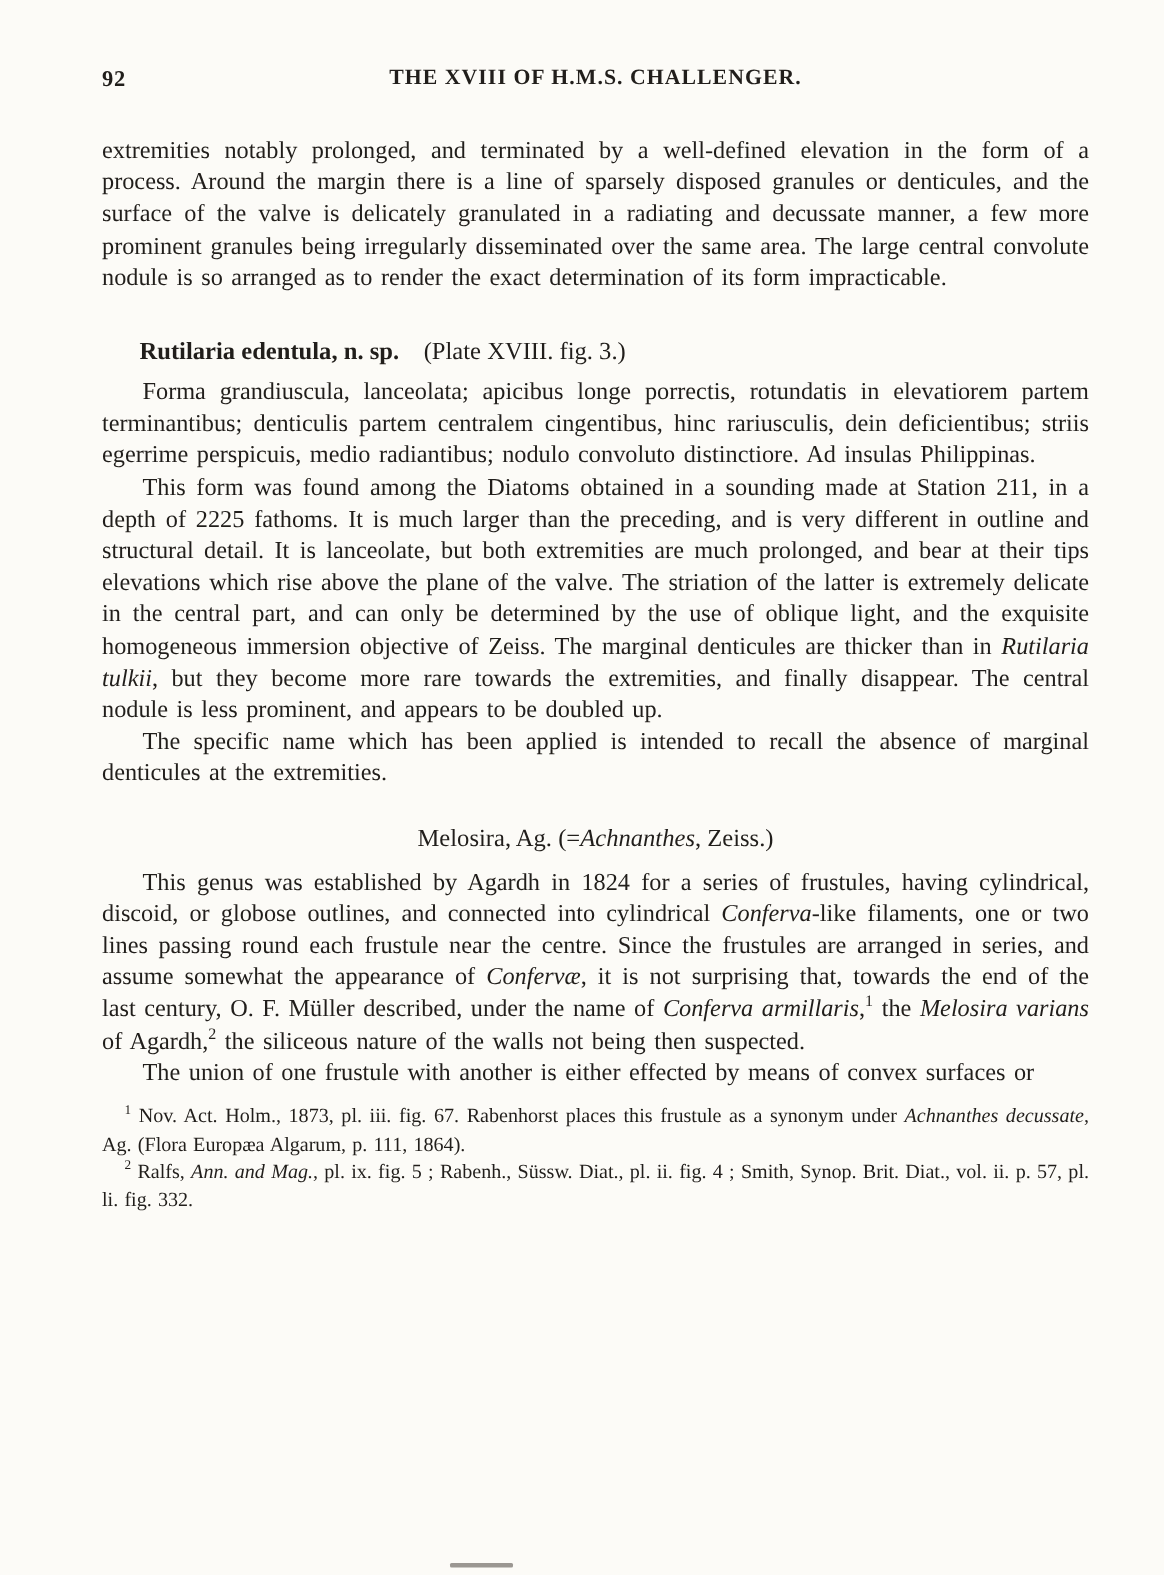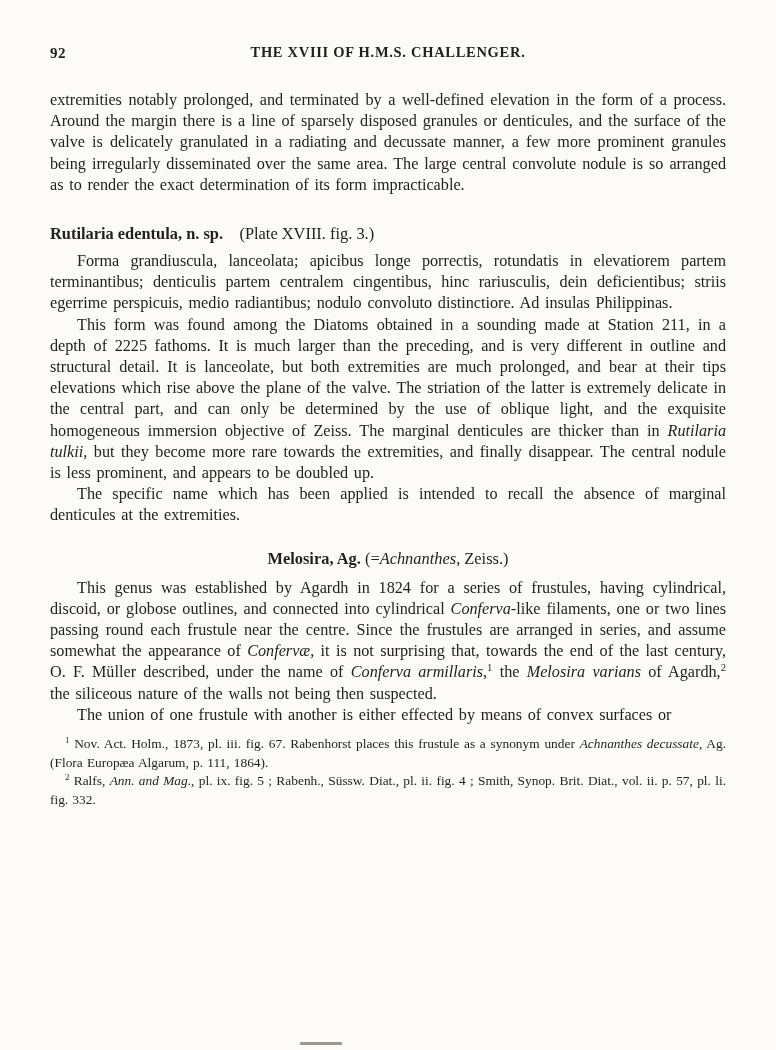--- a/index.html
+++ b/index.html
@@ -5,21 +5,21 @@
   html, body { margin:0; padding:0; background:#d8d5cf; }
   .page {
     width:776px; height:1050px;
     margin:0 auto;
     background:#fcfbf7;
     color:#211e1b;
     font-family:"Liberation Serif", serif;
     position:relative;
     overflow:hidden;
     box-sizing:border-box;
-    padding:44px 50px 0 50px;
+    padding:44px 50px 0 68px;
   }
   .running-head { position:relative; height:22px; margin-bottom:24px; }
   .page-number {
     position:absolute; left:0; top:1px;
     font-weight:bold; font-size:15px; letter-spacing:0.5px;
   }
   .running-title {
     position:absolute; left:0; right:0; top:0;
     text-align:center; font-weight:bold; font-size:14.5px; letter-spacing:0.7px;
   }
@@ -69,29 +69,29 @@
   <header class="running-head">
     <span class="page-number">92</span>
     <span class="running-title">THE XVIII OF H.M.S. CHALLENGER.</span>
   </header>
 
   <main class="text-block">
 
     <p class="body-par no-indent"><span>extremities notably prolonged, and terminated by a well-defined elevation in the form of a process. Around the margin there is a line of sparsely disposed granules or denticules, and the surface of the valve is delicately granulated in a radiating and decussate manner, a few more prominent granules being irregularly disseminated over the same area. The large central convolute nodule is so arranged as to render the exact determination of its form impracticable.</span></p>
 
 
-    <h3 class="species-heading"><span style="font-weight: bold;">Rutilaria edentula, n. sp.</span><span> (Plate XVIII. fig. 3.)</span></h3>
+    <h3 class="species-heading"><span style="font-weight: bold; margin-left: 25px;">Rutilaria edentula, n. sp.</span><span> (Plate XVIII. fig. 3.)</span></h3>
 
     <p class="body-par indent"><span>Forma grandiuscula, lanceolata; apicibus longe porrectis, rotundatis in elevatiorem partem terminantibus; denticulis partem centralem cingentibus, hinc rariusculis, dein deficientibus; striis egerrime perspicuis, medio radiantibus; nodulo convoluto distinctiore. Ad insulas Philippinas.</span></p>
 
     <p class="body-par indent"><span>This form was found among the Diatoms obtained in a sounding made at Station 211, in a depth of 2225 fathoms. It is much larger than the preceding, and is very different in outline and structural detail. It is lanceolate, but both extremities are much prolonged, and bear at their tips elevations which rise above the plane of the valve. The striation of the latter is extremely delicate in the central part, and can only be determined by the use of oblique light, and the exquisite homogeneous immersion objective of Zeiss. The marginal denticules are thicker than in </span><span style="font-style: italic;">Rutilaria tulkii</span><span>, but they become more rare towards the extremities, and finally disappear. The central nodule is less prominent, and appears to be doubled up.</span></p>
 
     <p class="body-par indent"><span>The specific name which has been applied is intended to recall the absence of marginal denticules at the extremities.</span></p>
 
-    <h3 class="genus-heading"><span style="font-weight: bold;">Melosira, Ag.</span><span> (=</span><span style="font-style: italic;">Achnanthes</span><span>, Zeiss.)</span></h3>
+    <h3 class="genus-heading"><span style="font-weight: normal;">Melosira, Ag.</span><span> (=</span><span style="font-style: italic;">Achnanthes</span><span>, Zeiss.)</span></h3>
 
     <p class="body-par indent"><span>This genus was established by Agardh in 1824 for a series of frustules, having cylindrical, discoid, or globose outlines, and connected into cylindrical </span><span style="font-style: italic;">Conferva</span><span>-like filaments, one or two lines passing round each frustule near the centre. Since the frustules are arranged in series, and assume somewhat the appearance of </span><span style="font-style: italic;">Confervæ</span><span>, it is not surprising that, towards the end of the last century, O. F. Müller described, under the name of </span><span style="font-style: italic;">Conferva armillaris</span><span>,</span><sup>1</sup><span> the </span><span style="font-style: italic;">Melosira varians</span><span> of Agardh,</span><sup>2</sup><span> the siliceous nature of the walls not being then suspected.</span></p>
 
     <p class="body-par indent"><span>The union of one frustule with another is either effected by means of convex surfaces or</span></p>
 
     <div class="footnotes">
       <p class="footnote"><sup>1</sup><span> </span><span style="">Nov. Act. Holm.</span><span>, 1873, pl. iii. fig. 67. Rabenhorst places this frustule as a synonym under </span><span style="font-style: italic;">Achnanthes decussate</span><span>, Ag. (Flora Europæa Algarum, p. 111, 1864).</span></p>
       <p class="footnote"><sup>2</sup><span> Ralfs, </span><span style="font-style: italic;">Ann. and Mag.</span><span>, pl. ix. fig. 5 ; Rabenh., Süssw. Diat., pl. ii. fig. 4 ; Smith, Synop. Brit. Diat., vol. ii. p. 57, pl. li. fig. 332.</span></p>
     </div>
 

